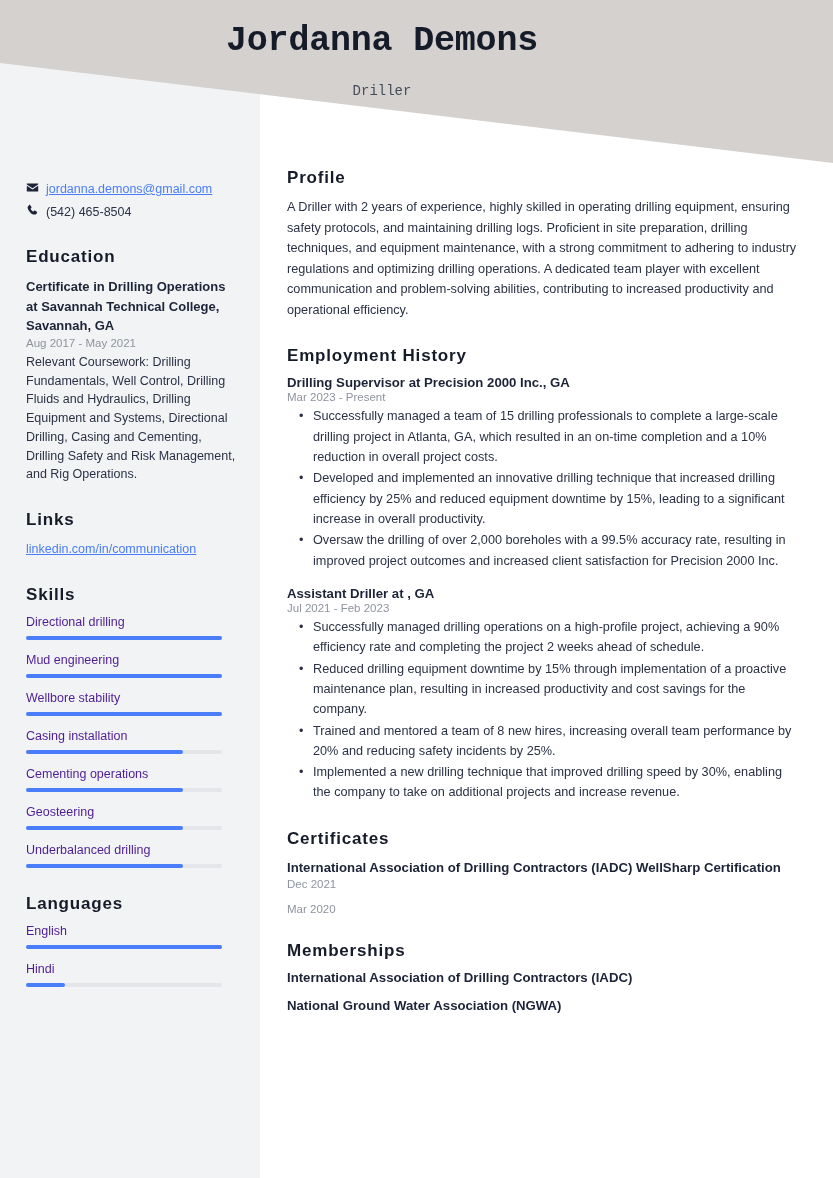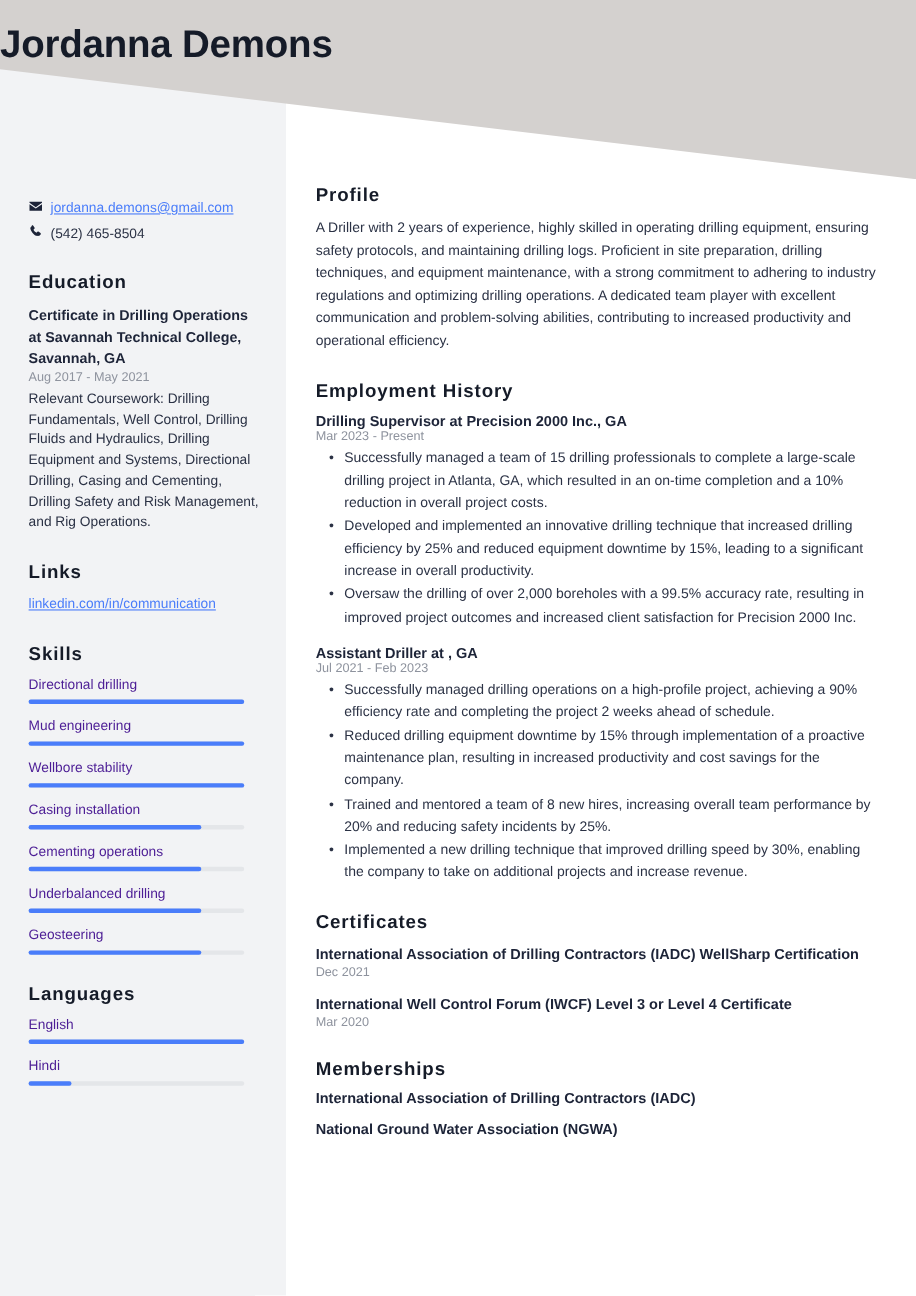--- a/index.html
+++ b/index.html
@@ -42,21 +42,22 @@
     height: 175px;
     background: #d4d1cf;
     clip-path: polygon(0 0, 833px 0, 833px 163px, 0 63px);
     z-index: 3;
   }
   .banner-inner {
     position: absolute;
     left: 0;
     top: 0;
     width: 764px;
-    text-align: left;
+    text-align: center;
+    font-family: Liberation Mono, monospace;
   }
   .name {
     margin: 0;
     padding-top: 22px;
     font-size: 35px;
     font-weight: bold;
     letter-spacing: -0.2px;
     color: #151b28;
     line-height: 1.1;
   }
@@ -306,27 +307,27 @@
               <div class="bar-fill" style="width: 80%;"></div>
             </div>
           </div>
           <div class="bar-item">
             <div class="bar-label">Cementing operations</div>
             <div class="bar-track">
               <div class="bar-fill" style="width: 80%;"></div>
             </div>
           </div>
           <div class="bar-item">
+            <div class="bar-label">Geosteering</div>
+            <div class="bar-track">
+              <div class="bar-fill" style="width: 80%;"></div>
+            </div>
+          </div>
+          <div class="bar-item">
             <div class="bar-label">Underbalanced drilling</div>
-            <div class="bar-track">
-              <div class="bar-fill" style="width: 80%;"></div>
-            </div>
-          </div>
-          <div class="bar-item">
-            <div class="bar-label">Geosteering</div>
             <div class="bar-track">
               <div class="bar-fill" style="width: 80%;"></div>
             </div>
           </div>
         </div>
     </div>
 
     <div>
       <div class="side-heading">Languages</div>
       <div id="languages-list">
@@ -380,21 +381,20 @@
     </div>
 
     <div class="section">
       <div class="main-heading">Certificates</div>
       <div id="certs-list">
           <div class="cert-item">
             <div class="cert-title">International Association of Drilling Contractors (IADC) WellSharp Certification</div>
             <div class="cert-date">Dec 2021</div>
           </div>
           <div class="cert-item">
-            <div class="cert-title">International Well Control Forum (IWCF) Level 3 or Level 4 Certificate</div>
             <div class="cert-date">Mar 2020</div>
           </div>
         </div>
     </div>
 
     <div class="section">
       <div class="main-heading">Memberships</div>
       <div id="members-list">
           <div class="member-item">International Association of Drilling Contractors (IADC)</div>
           <div class="member-item">National Ground Water Association (NGWA)</div>

